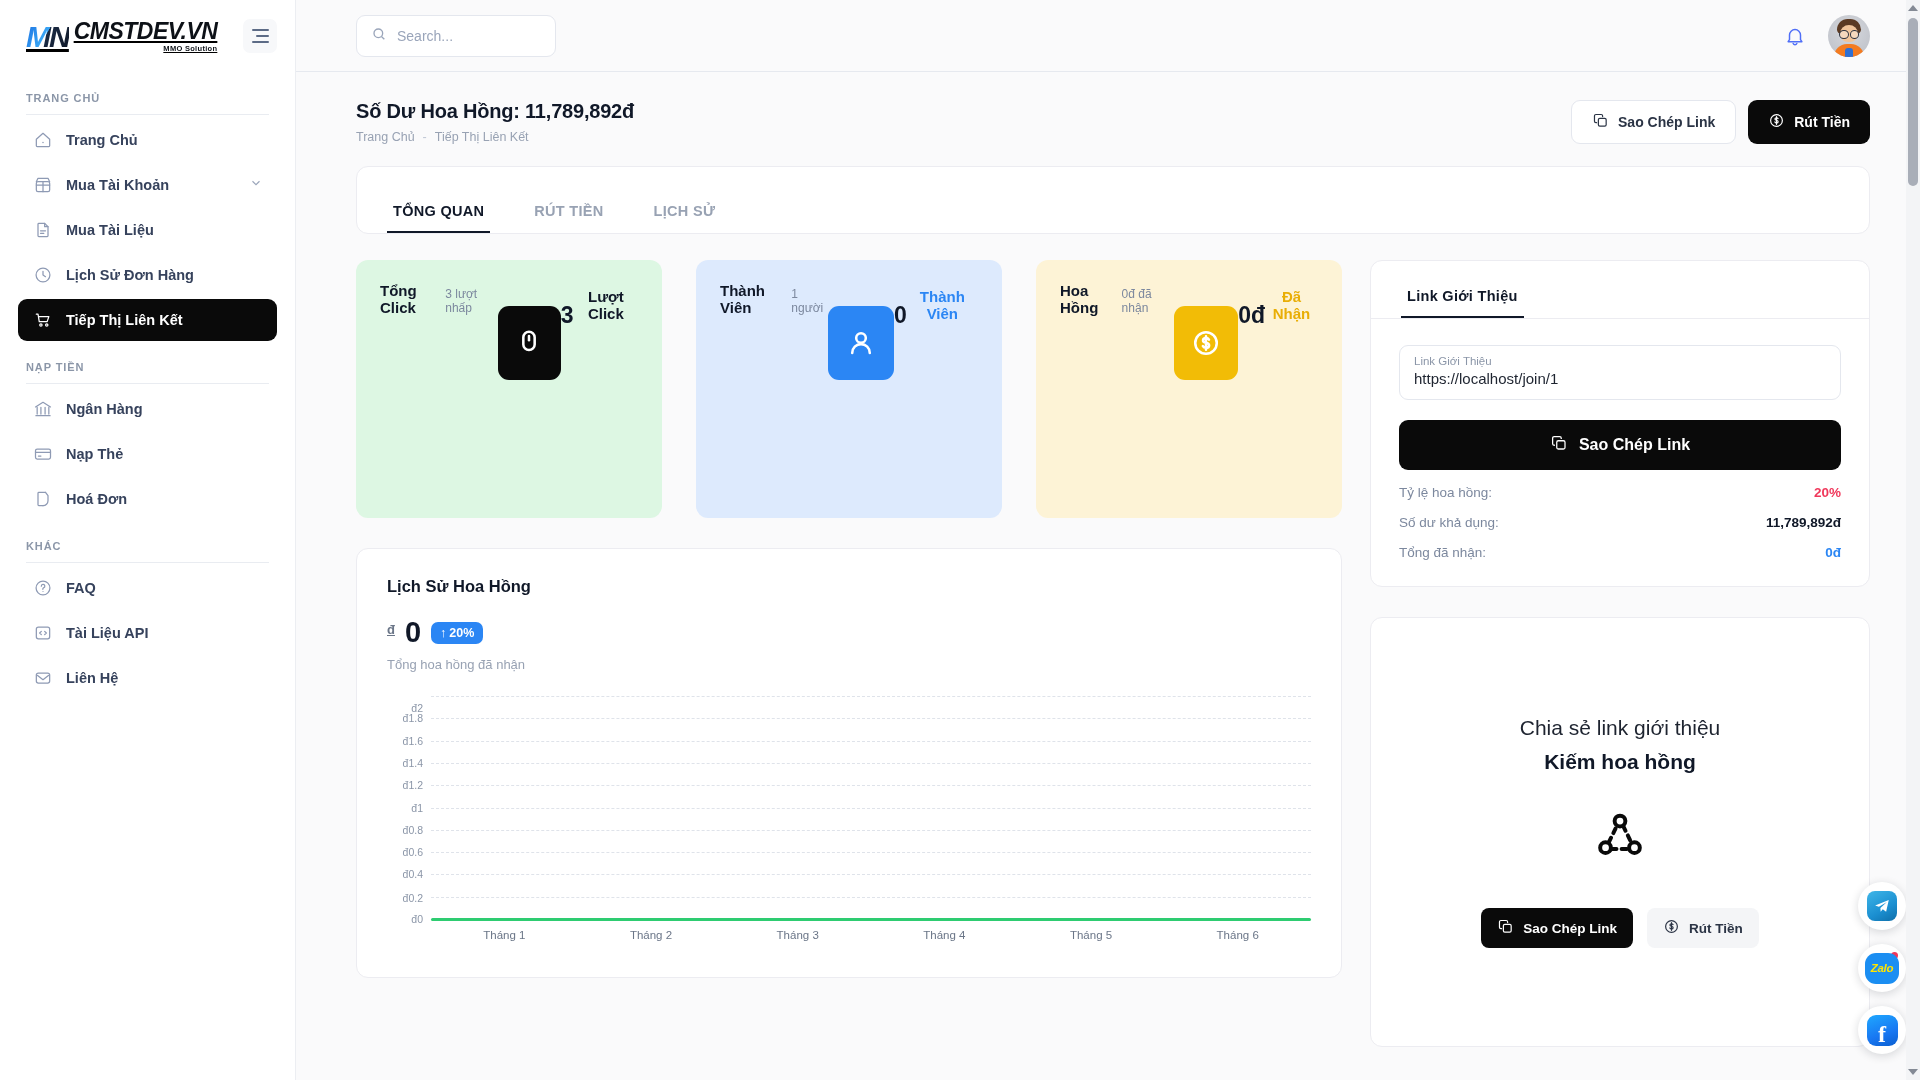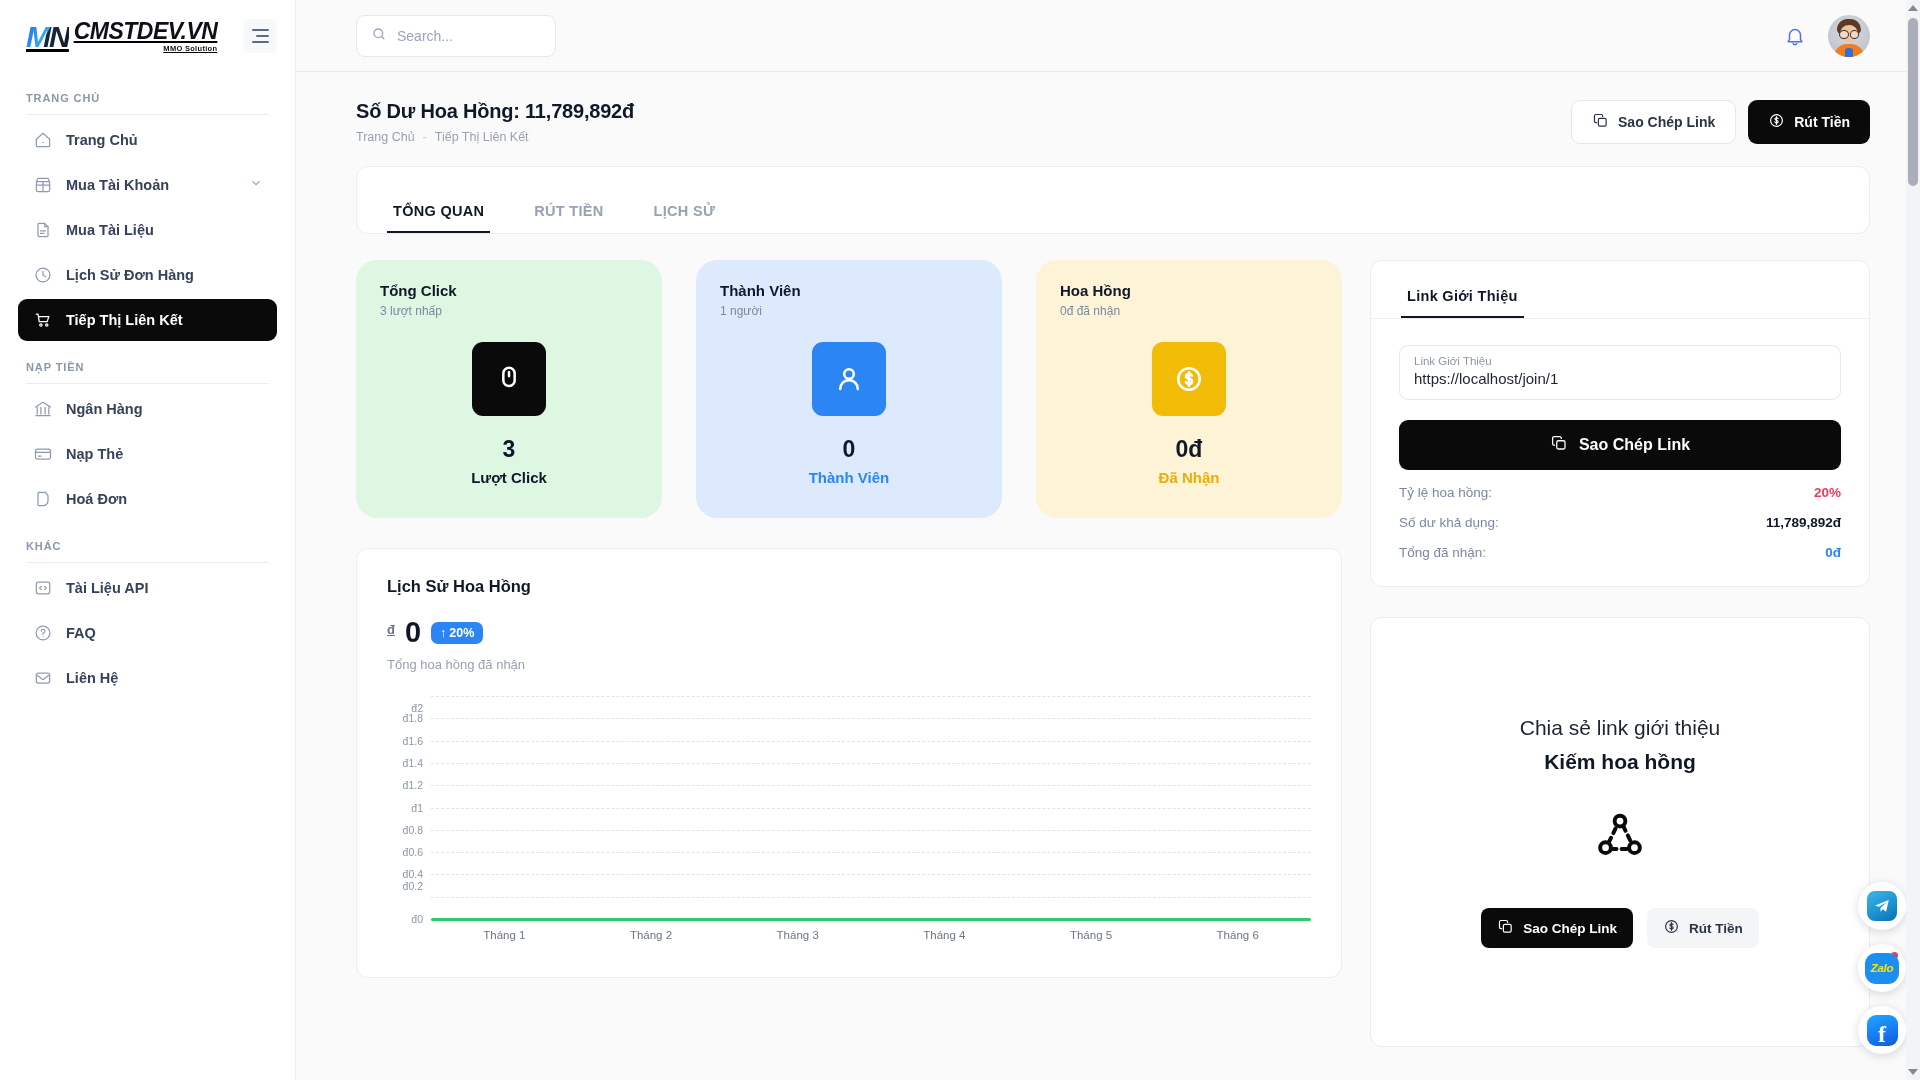--- a/index.html
+++ b/index.html
@@ -140,22 +140,22 @@
     border-bottom: 2.5px solid transparent;
   }
   .tab.active { color: #101828; border-bottom-color: #101828; }
 
   .grid-row { display: flex; gap: 28px; margin-top: 26px; align-items: flex-start; }
   .col-left { flex: 1 1 auto; min-width: 0; }
   .col-right { flex: 0 0 500px; width: 500px; }
 
   .cards { display: flex; gap: 34px; }
   .stat {
-    flex: 1; border-radius: 21px; padding: 22px 24px 16px 24px;
-    min-height: 258px; display: flex; flex-direction: column;
+    flex: 1; border-radius: 12px; padding: 22px 24px 16px 24px;
+    min-height: 258px; display: flex; flex-direction: row;
   }
   .stat.green { background: #ddf7e3; }
   .stat.blue  { background: #ddeafd; }
   .stat.amber { background: #fdf3d6; }
   .stat-name { font-size: 15px; font-weight: 700; color: #101828; }
   .stat-sub { font-size: 12px; color: #7c889e; margin-top: 5px; }
   .stat-ico {
     width: 74px; height: 74px; border-radius: 11px; margin: 24px auto 0 auto;
     display: flex; align-items: center; justify-content: center;
   }
@@ -372,35 +372,35 @@
         <span class="lbl">Hoá Đơn</span>
       </a>
     </div>
 
     <div class="nav-section-title">KHÁC</div>
     <div class="nav-sep"></div>
     <div class="nav-list">
       <a class="nav-item">
         <span class="nav-ico">
           <svg viewBox="0 0 24 24">
-              <rect x="4" y="5" width="16" height="14" rx="2.5"></rect>
-              <path d="m10 10-2 2 2 2M14 10l2 2-2 2"></path>
-            </svg>
-        </span>
-        <span class="lbl">Tài Liệu API</span>
-      </a>
-      <a class="nav-item">
-        <span class="nav-ico">
-          <svg viewBox="0 0 24 24">
               <circle cx="12" cy="12" r="8.3"></circle>
               <path d="M10 9.8a2.1 2.1 0 1 1 2.6 2c-.5.2-.8.7-.8 1.3v.4"></path>
               <circle cx="12" cy="16.2" r="0.7" fill="#8e9ab4" stroke="none"></circle>
             </svg>
         </span>
         <span class="lbl">FAQ</span>
+      </a>
+      <a class="nav-item">
+        <span class="nav-ico">
+          <svg viewBox="0 0 24 24">
+              <rect x="4" y="5" width="16" height="14" rx="2.5"></rect>
+              <path d="m10 10-2 2 2 2M14 10l2 2-2 2"></path>
+            </svg>
+        </span>
+        <span class="lbl">Tài Liệu API</span>
       </a>
       <a class="nav-item">
         <span class="nav-ico">
           <svg viewBox="0 0 24 24">
               <rect x="4" y="6" width="16" height="12" rx="2.5"></rect>
               <path d="m5.5 9 6.5 5 6.5-5"></path>
             </svg>
         </span>
         <span class="lbl">Liên Hệ</span>
       </a>
@@ -537,21 +537,21 @@
             <div class="yax" id="yax">
                 <div class="ytick" style="top: 12px;">đ2</div>
                 <div class="ytick" style="top: 22.3px;">đ1.8</div>
                 <div class="ytick" style="top: 44.6px;">đ1.6</div>
                 <div class="ytick" style="top: 66.9px;">đ1.4</div>
                 <div class="ytick" style="top: 89.2px;">đ1.2</div>
                 <div class="ytick" style="top: 111.5px;">đ1</div>
                 <div class="ytick" style="top: 133.8px;">đ0.8</div>
                 <div class="ytick" style="top: 156.1px;">đ0.6</div>
                 <div class="ytick" style="top: 178.4px;">đ0.4</div>
-                <div class="ytick" style="top: 190px;">đ0.2</div>
+                <div class="ytick" style="top: 202px;">đ0.2</div>
                 <div class="ytick" style="top: 223px;">đ0</div>
               </div>
             <div id="gridlines">
                 <div class="grid-line" style="top: 0px;"></div>
                 <div class="grid-line" style="top: 22.3px;"></div>
                 <div class="grid-line" style="top: 44.6px;"></div>
                 <div class="grid-line" style="top: 66.9px;"></div>
                 <div class="grid-line" style="top: 89.2px;"></div>
                 <div class="grid-line" style="top: 111.5px;"></div>
                 <div class="grid-line" style="top: 133.8px;"></div>

